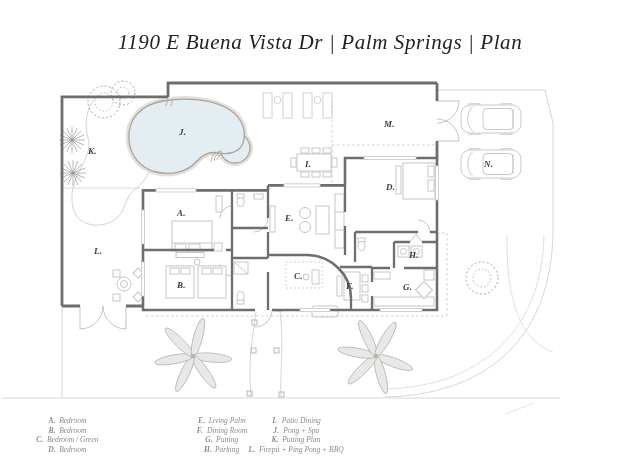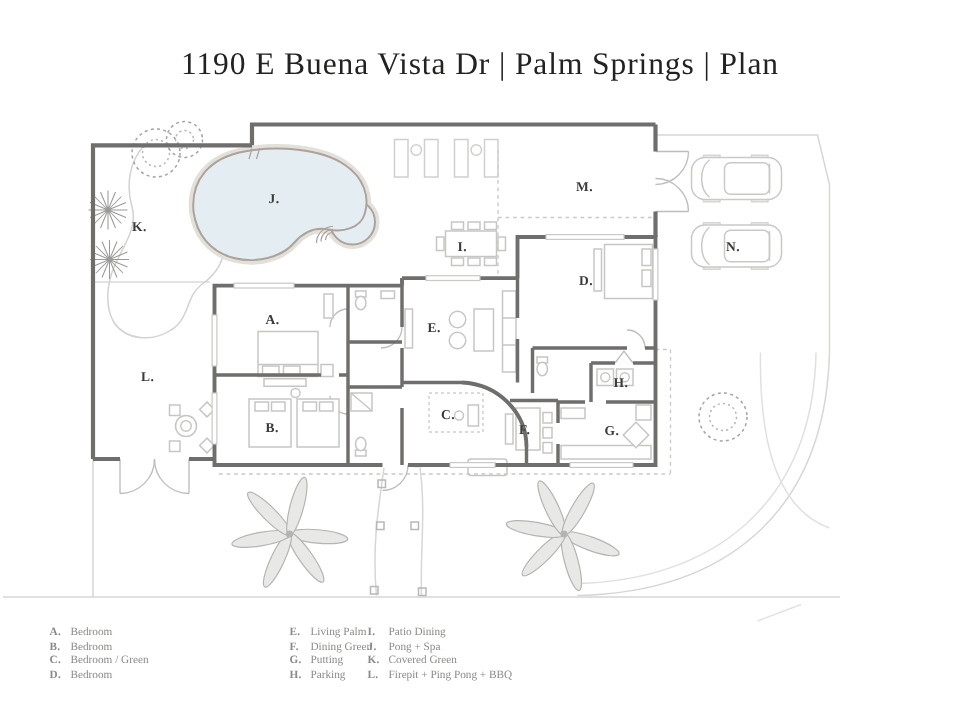--- a/index.html
+++ b/index.html
@@ -1,22 +1,22 @@
 <!DOCTYPE html>
 <html><head>
 <meta charset="utf-8">
 <style>
   html,body{margin:0;padding:0;background:#fff;}
   .stage{position:relative;width:640px;height:475px;background:#ffffff;overflow:hidden;
-         font-family:"Liberation Serif",serif;}
+         font-family:"Liberation Serif",serif;font-style:italic;}
   .title{position:absolute;top:30px;left:0;width:640px;text-align:center;margin:0;
          font-size:21px;font-weight:400;color:#222220;letter-spacing:.6px;white-space:nowrap;}
   svg{position:absolute;left:0;top:0;}
   .rl{font-family:"Liberation Serif",serif;font-size:9px;font-weight:bold;fill:#3b3b39;letter-spacing:.3px;}
-  .legend{position:absolute;top:0;left:0;width:640px;height:475px;pointer-events:none;}
+  .legend{position:absolute;top:0;left:0;width:640px;height:475px;pointer-events:none;text-align:center;}
   .col{position:absolute;top:416px;}
   .lr{font-size:7.5px;line-height:9.6px;color:#8b8b89;white-space:nowrap;}
   .lt{display:inline-block;width:14px;font-weight:bold;letter-spacing:.2px;}
 </style>
 </head>
 <body>
 
 <div class="stage">
 
   <h1 class="title">1190 E Buena Vista Dr | Palm Springs | Plan</h1>
@@ -257,25 +257,25 @@
 
   <div class="legend">
     <div class="col" style="left:33px">
       <div class="lr"><span class="lt">A.</span><span>Bedroom</span></div>
       <div class="lr"><span class="lt">B.</span><span>Bedroom</span></div>
       <div class="lr"><span class="lt">C.</span><span>Bedroom / Green</span></div>
       <div class="lr"><span class="lt">D.</span><span>Bedroom</span></div>
     </div>
     <div class="col" style="left:193px">
       <div class="lr"><span class="lt">E.</span><span>Living Palm</span></div>
-      <div class="lr"><span class="lt">F.</span><span>Dining Green</span></div>
+      <div class="lr"><span class="lt">F.</span><span>Dining Room</span></div>
       <div class="lr"><span class="lt">G.</span><span>Putting</span></div>
       <div class="lr"><span class="lt">H.</span><span>Parking</span></div>
     </div>
     <div class="col" style="left:245px">
       <div class="lr"><span class="lt">I.</span><span>Patio Dining</span></div>
       <div class="lr"><span class="lt">J.</span><span>Pong + Spa</span></div>
-      <div class="lr"><span class="lt">K.</span><span>Covered Green</span></div>
+      <div class="lr"><span class="lt">K.</span><span>Putting Plan</span></div>
       <div class="lr"><span class="lt">L.</span><span>Firepit + Ping Pong + BBQ</span></div>
     </div>
   </div>
 
 </div>
 
 </body></html>

